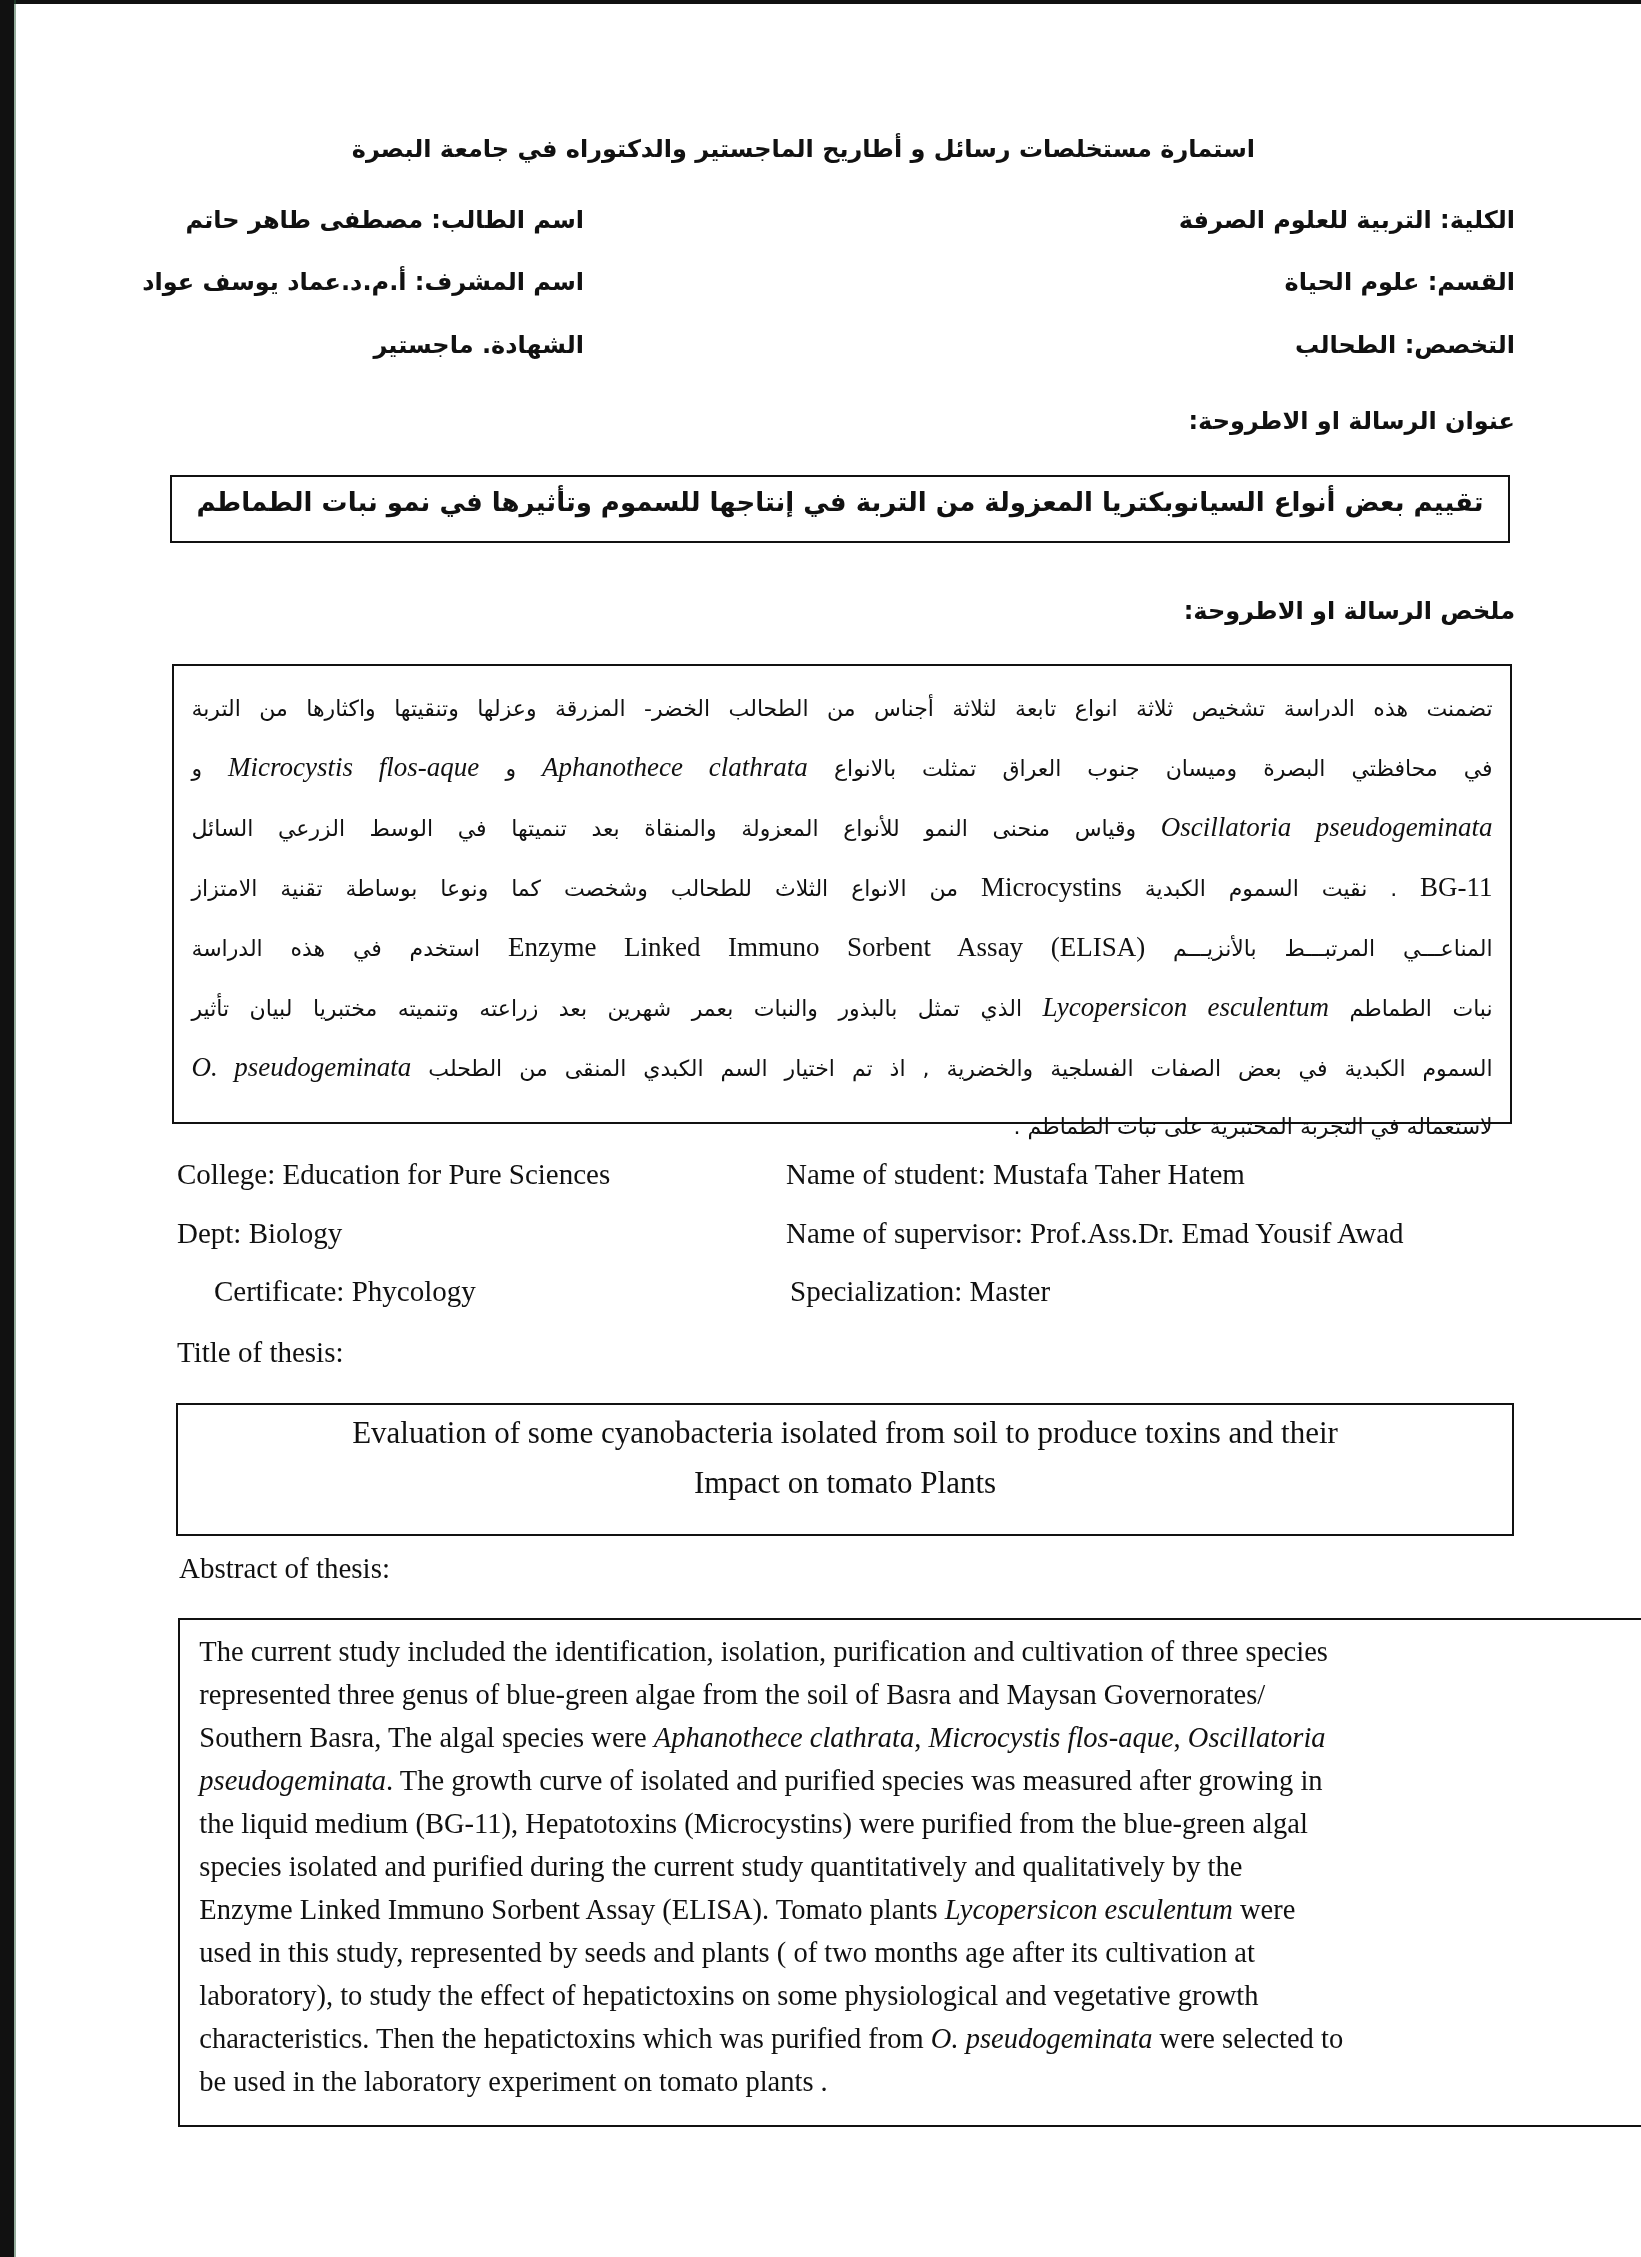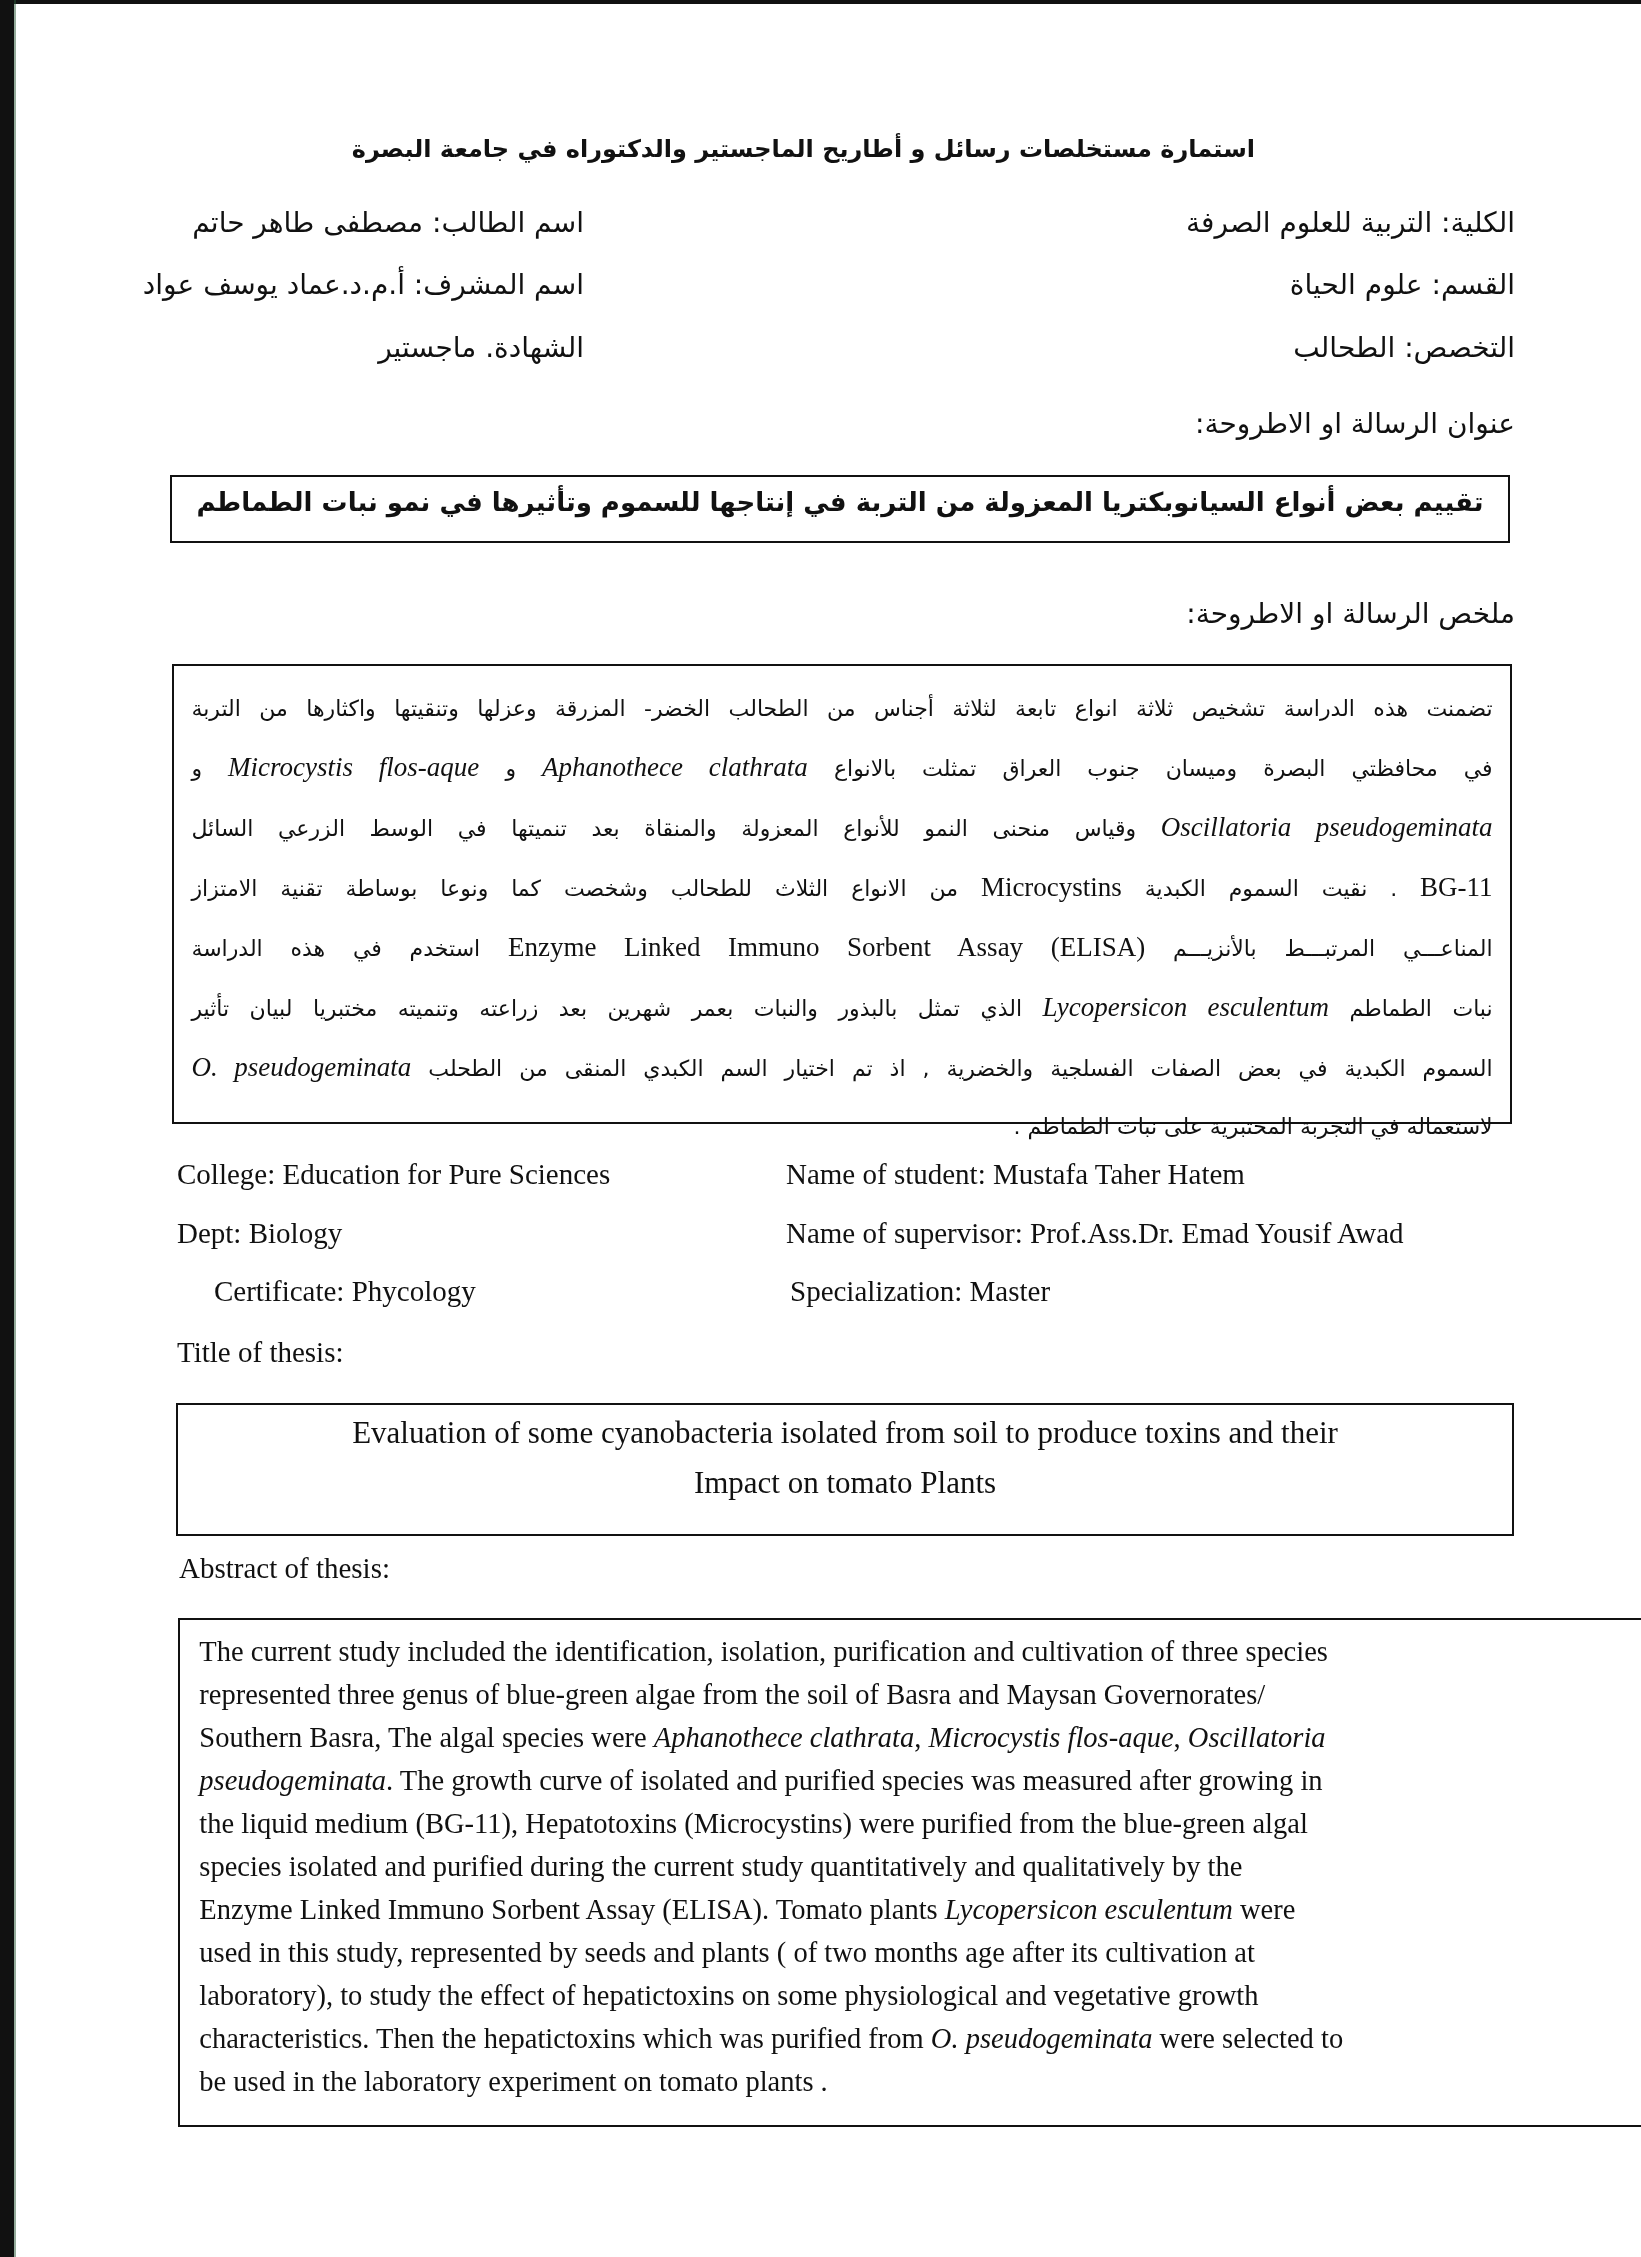--- a/index.html
+++ b/index.html
@@ -32,21 +32,21 @@
       font-family: "Liberation Serif", serif;
     }
     .abs { position: absolute; }
 
     
     .ar-header {
       left: 434px; top: 135px; width: 821px;
       text-align: center; font-size: 24px; white-space: nowrap;
     }
     .ar-field {
-      font-size: 28px; font-weight: normal; white-space: nowrap;
+      font-size: 24px; font-weight: bold; white-space: nowrap;
     }
     .ar-right-col { right: 126px; text-align: right; width: 483px; }
     .ar-left-col  { right: 1057px; text-align: right; width: 425px; }
 
     .box {
       position: absolute;
       border: 2.9px solid #111;
       box-sizing: border-box;
     }
     .ar-title-box {

